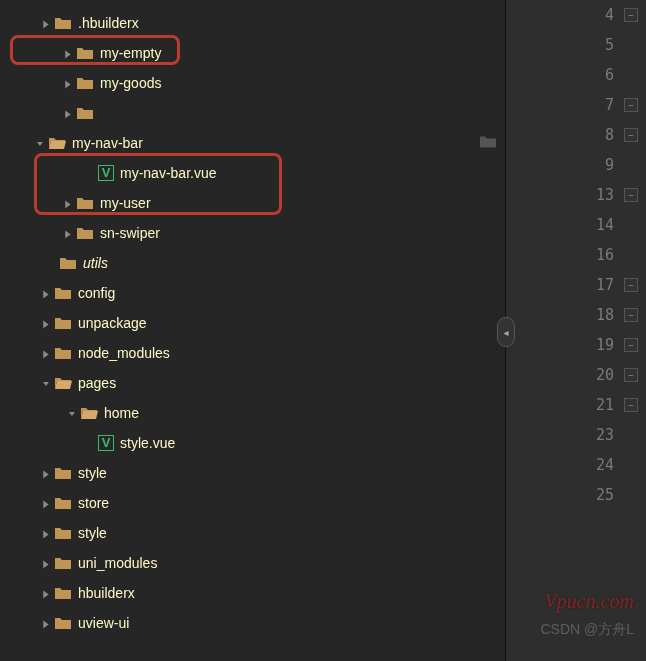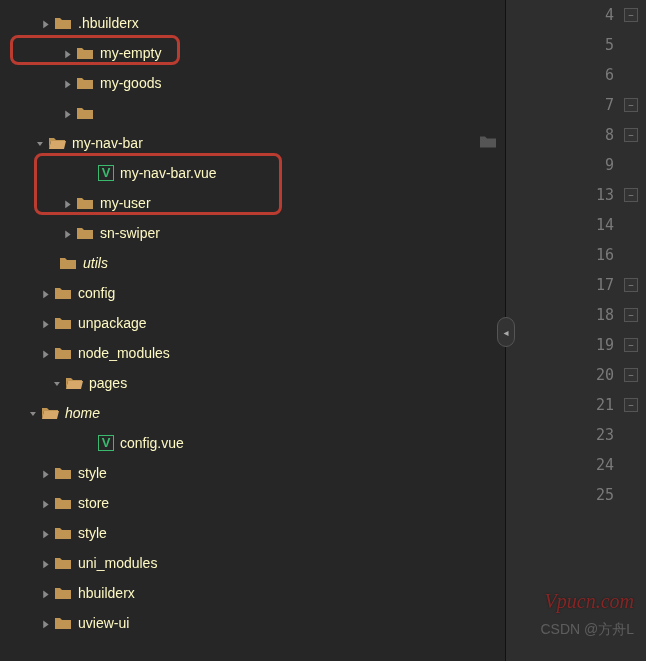--- a/index.html
+++ b/index.html
@@ -237,44 +237,44 @@
         </div>
         <div class="row" style="padding-left: 38px;">
           <span class="chev" style="transform: scaleX(0.7);">▶</span>
           <span class="folder">
             <svg width="18" height="14" viewBox="0 0 18 14">
               <path d="M1 2 L6 2 L8 4 L17 4 L17 13 L1 13 Z" fill="#c09553"></path>
             </svg>
           </span>
           <span class="label">node_modules</span>
         </div>
-        <div class="row" style="padding-left: 38px; margin-left: 11px;">
+        <div class="row" style="padding-left: 38px;">
           <span class="chev" style="transform: scaleY(0.7);">▼</span>
           <span class="folder">
             <svg width="18" height="14" viewBox="0 0 18 14">
               <path d="M1 2 L6 2 L8 4 L17 4 L17 5 L3 5 L1 13 Z" fill="#c09553"></path>
               <path d="M3 5 L18 5 L16 13 L1 13 Z" fill="#d6a96a"></path>
             </svg>
           </span>
           <span class="label">pages</span>
         </div>
-        <div class="row" style="padding-left: 25px; font-style: italic;">
+        <div class="row" style="padding-left: 64px;">
           <span class="chev" style="transform: scaleY(0.7);">▼</span>
           <span class="folder">
             <svg width="18" height="14" viewBox="0 0 18 14">
               <path d="M1 2 L6 2 L8 4 L17 4 L17 5 L3 5 L1 13 Z" fill="#c09553"></path>
               <path d="M3 5 L18 5 L16 13 L1 13 Z" fill="#d6a96a"></path>
             </svg>
           </span>
           <span class="label">home</span>
         </div>
         <div class="row" style="padding-left: 82px;">
           <span class="chev">&nbsp;</span>
           <span class="vue-ico">V</span>
-          <span class="label">config.vue</span>
+          <span class="label">style.vue</span>
         </div>
         <div class="row" style="padding-left: 38px;">
           <span class="chev" style="transform: scaleX(0.7);">▶</span>
           <span class="folder">
             <svg width="18" height="14" viewBox="0 0 18 14">
               <path d="M1 2 L6 2 L8 4 L17 4 L17 13 L1 13 Z" fill="#c09553"></path>
             </svg>
           </span>
           <span class="label">style</span>
         </div>

